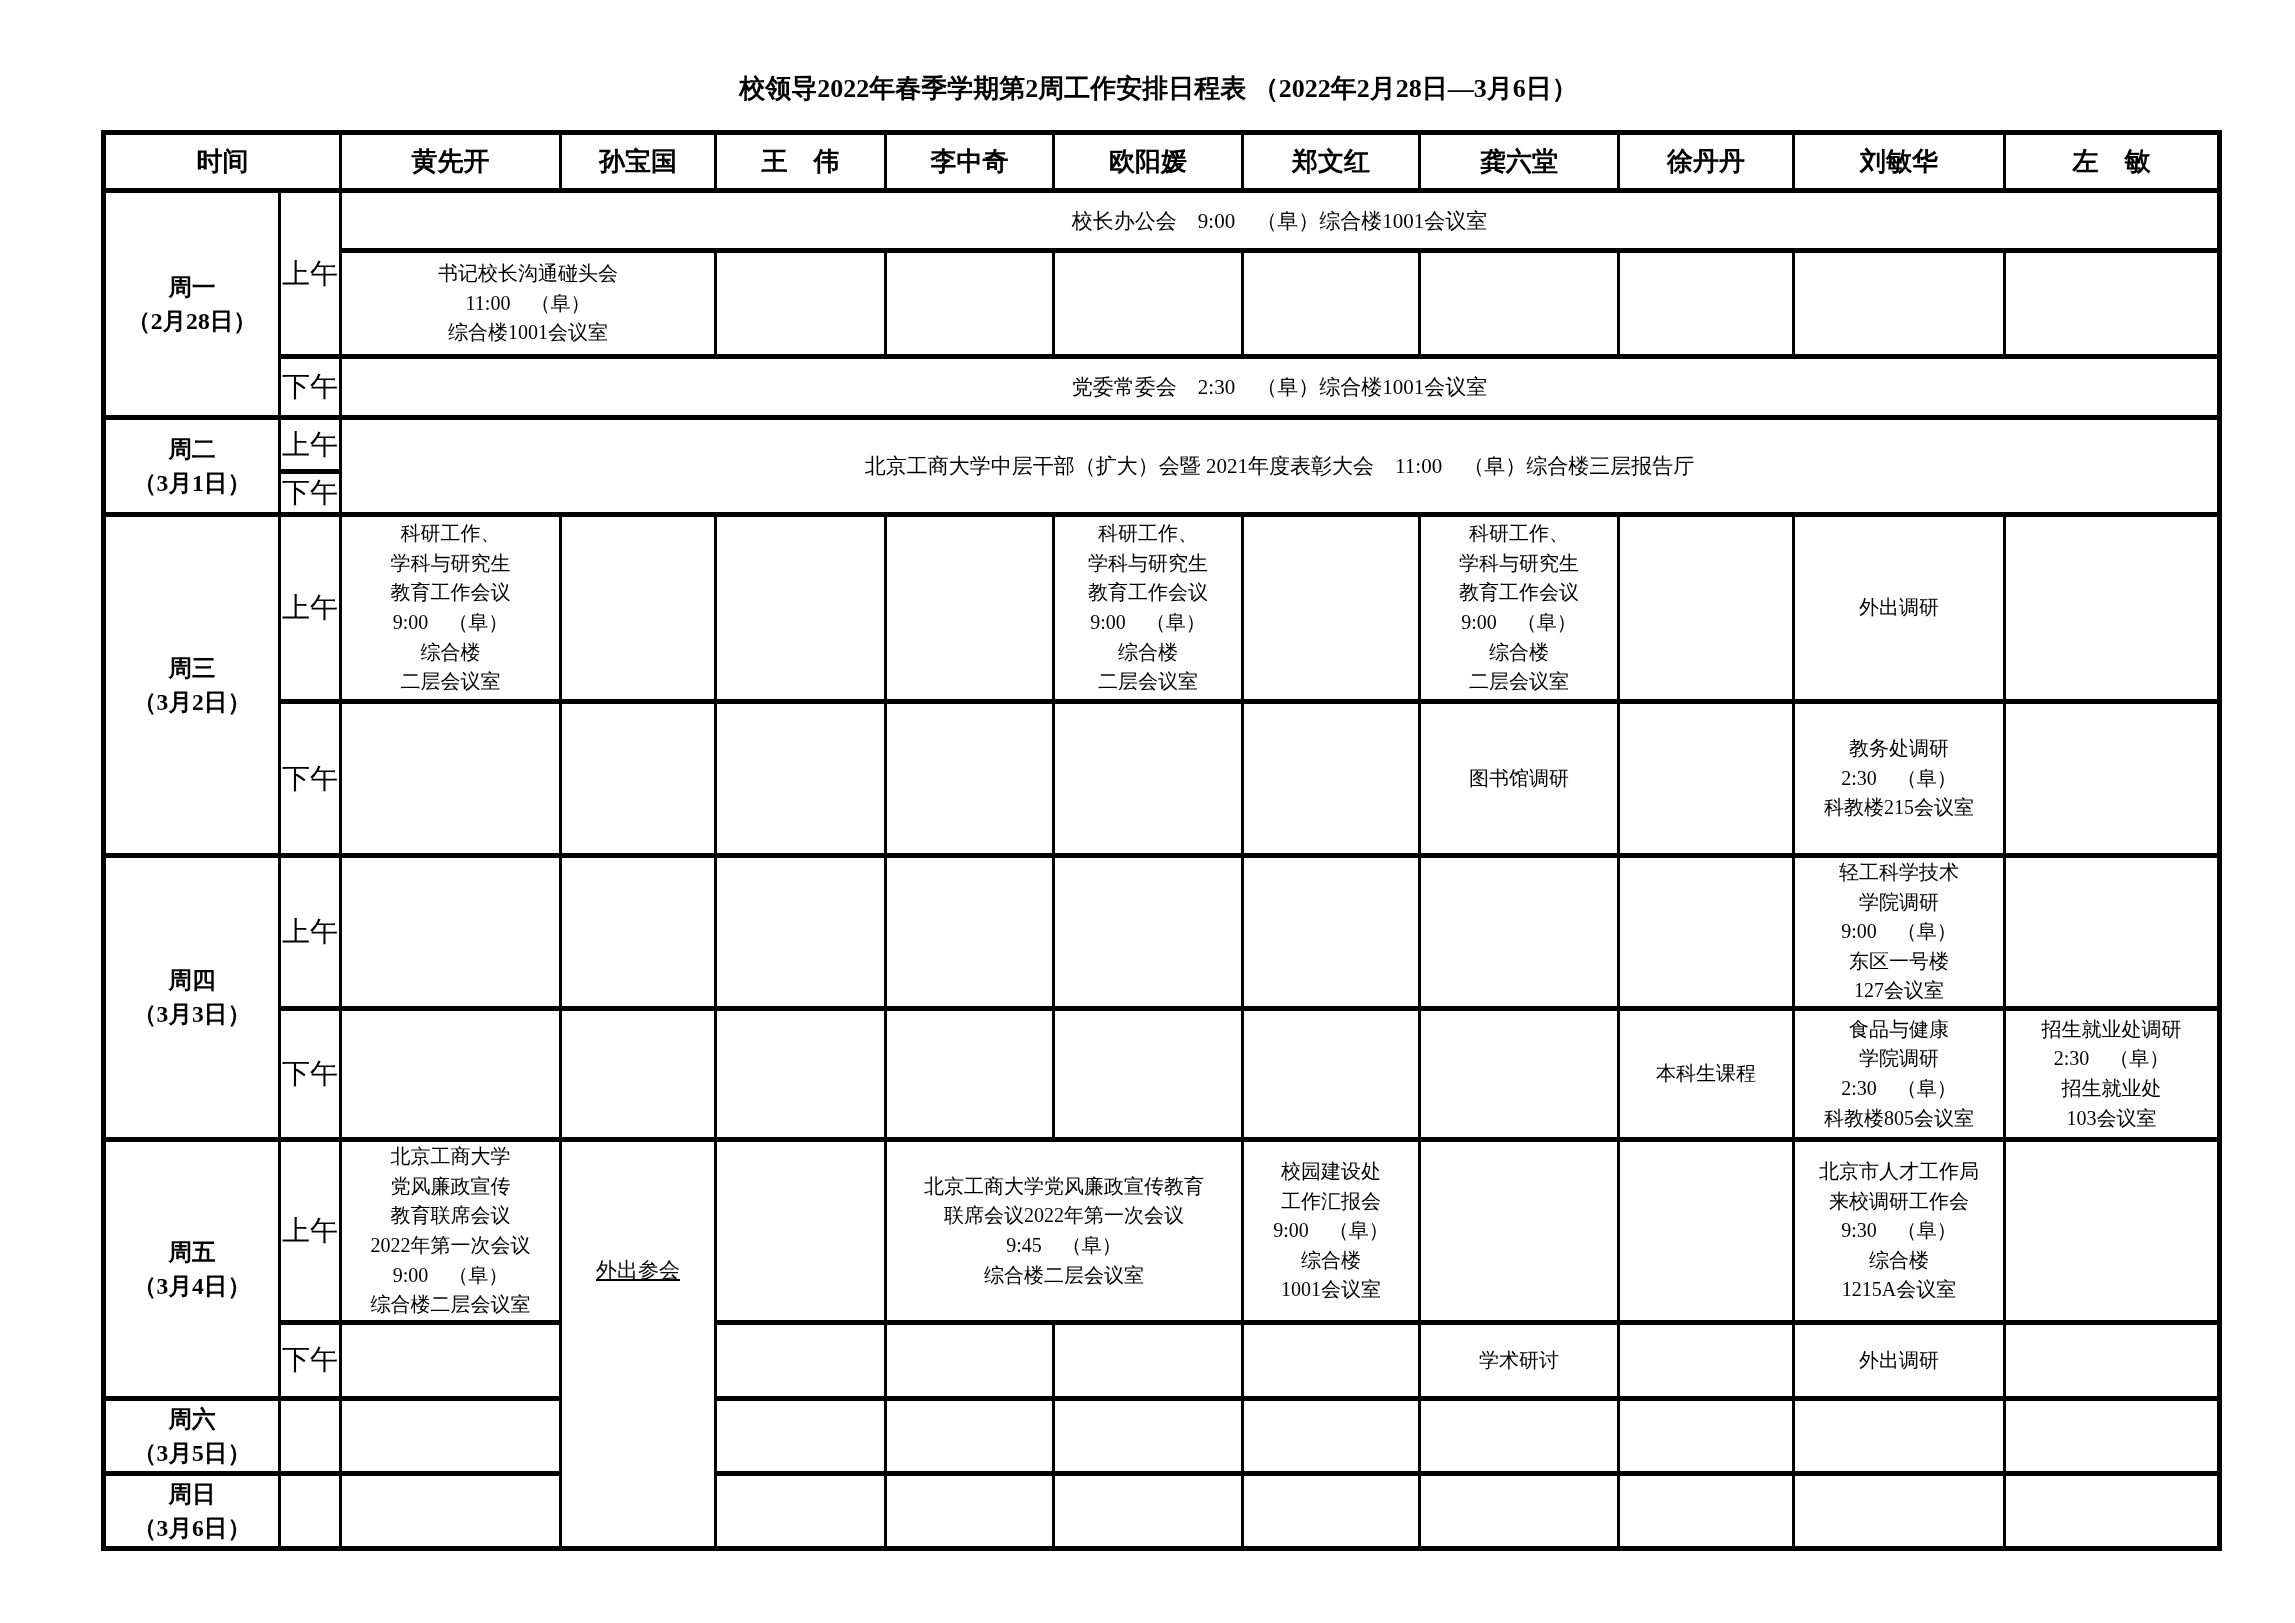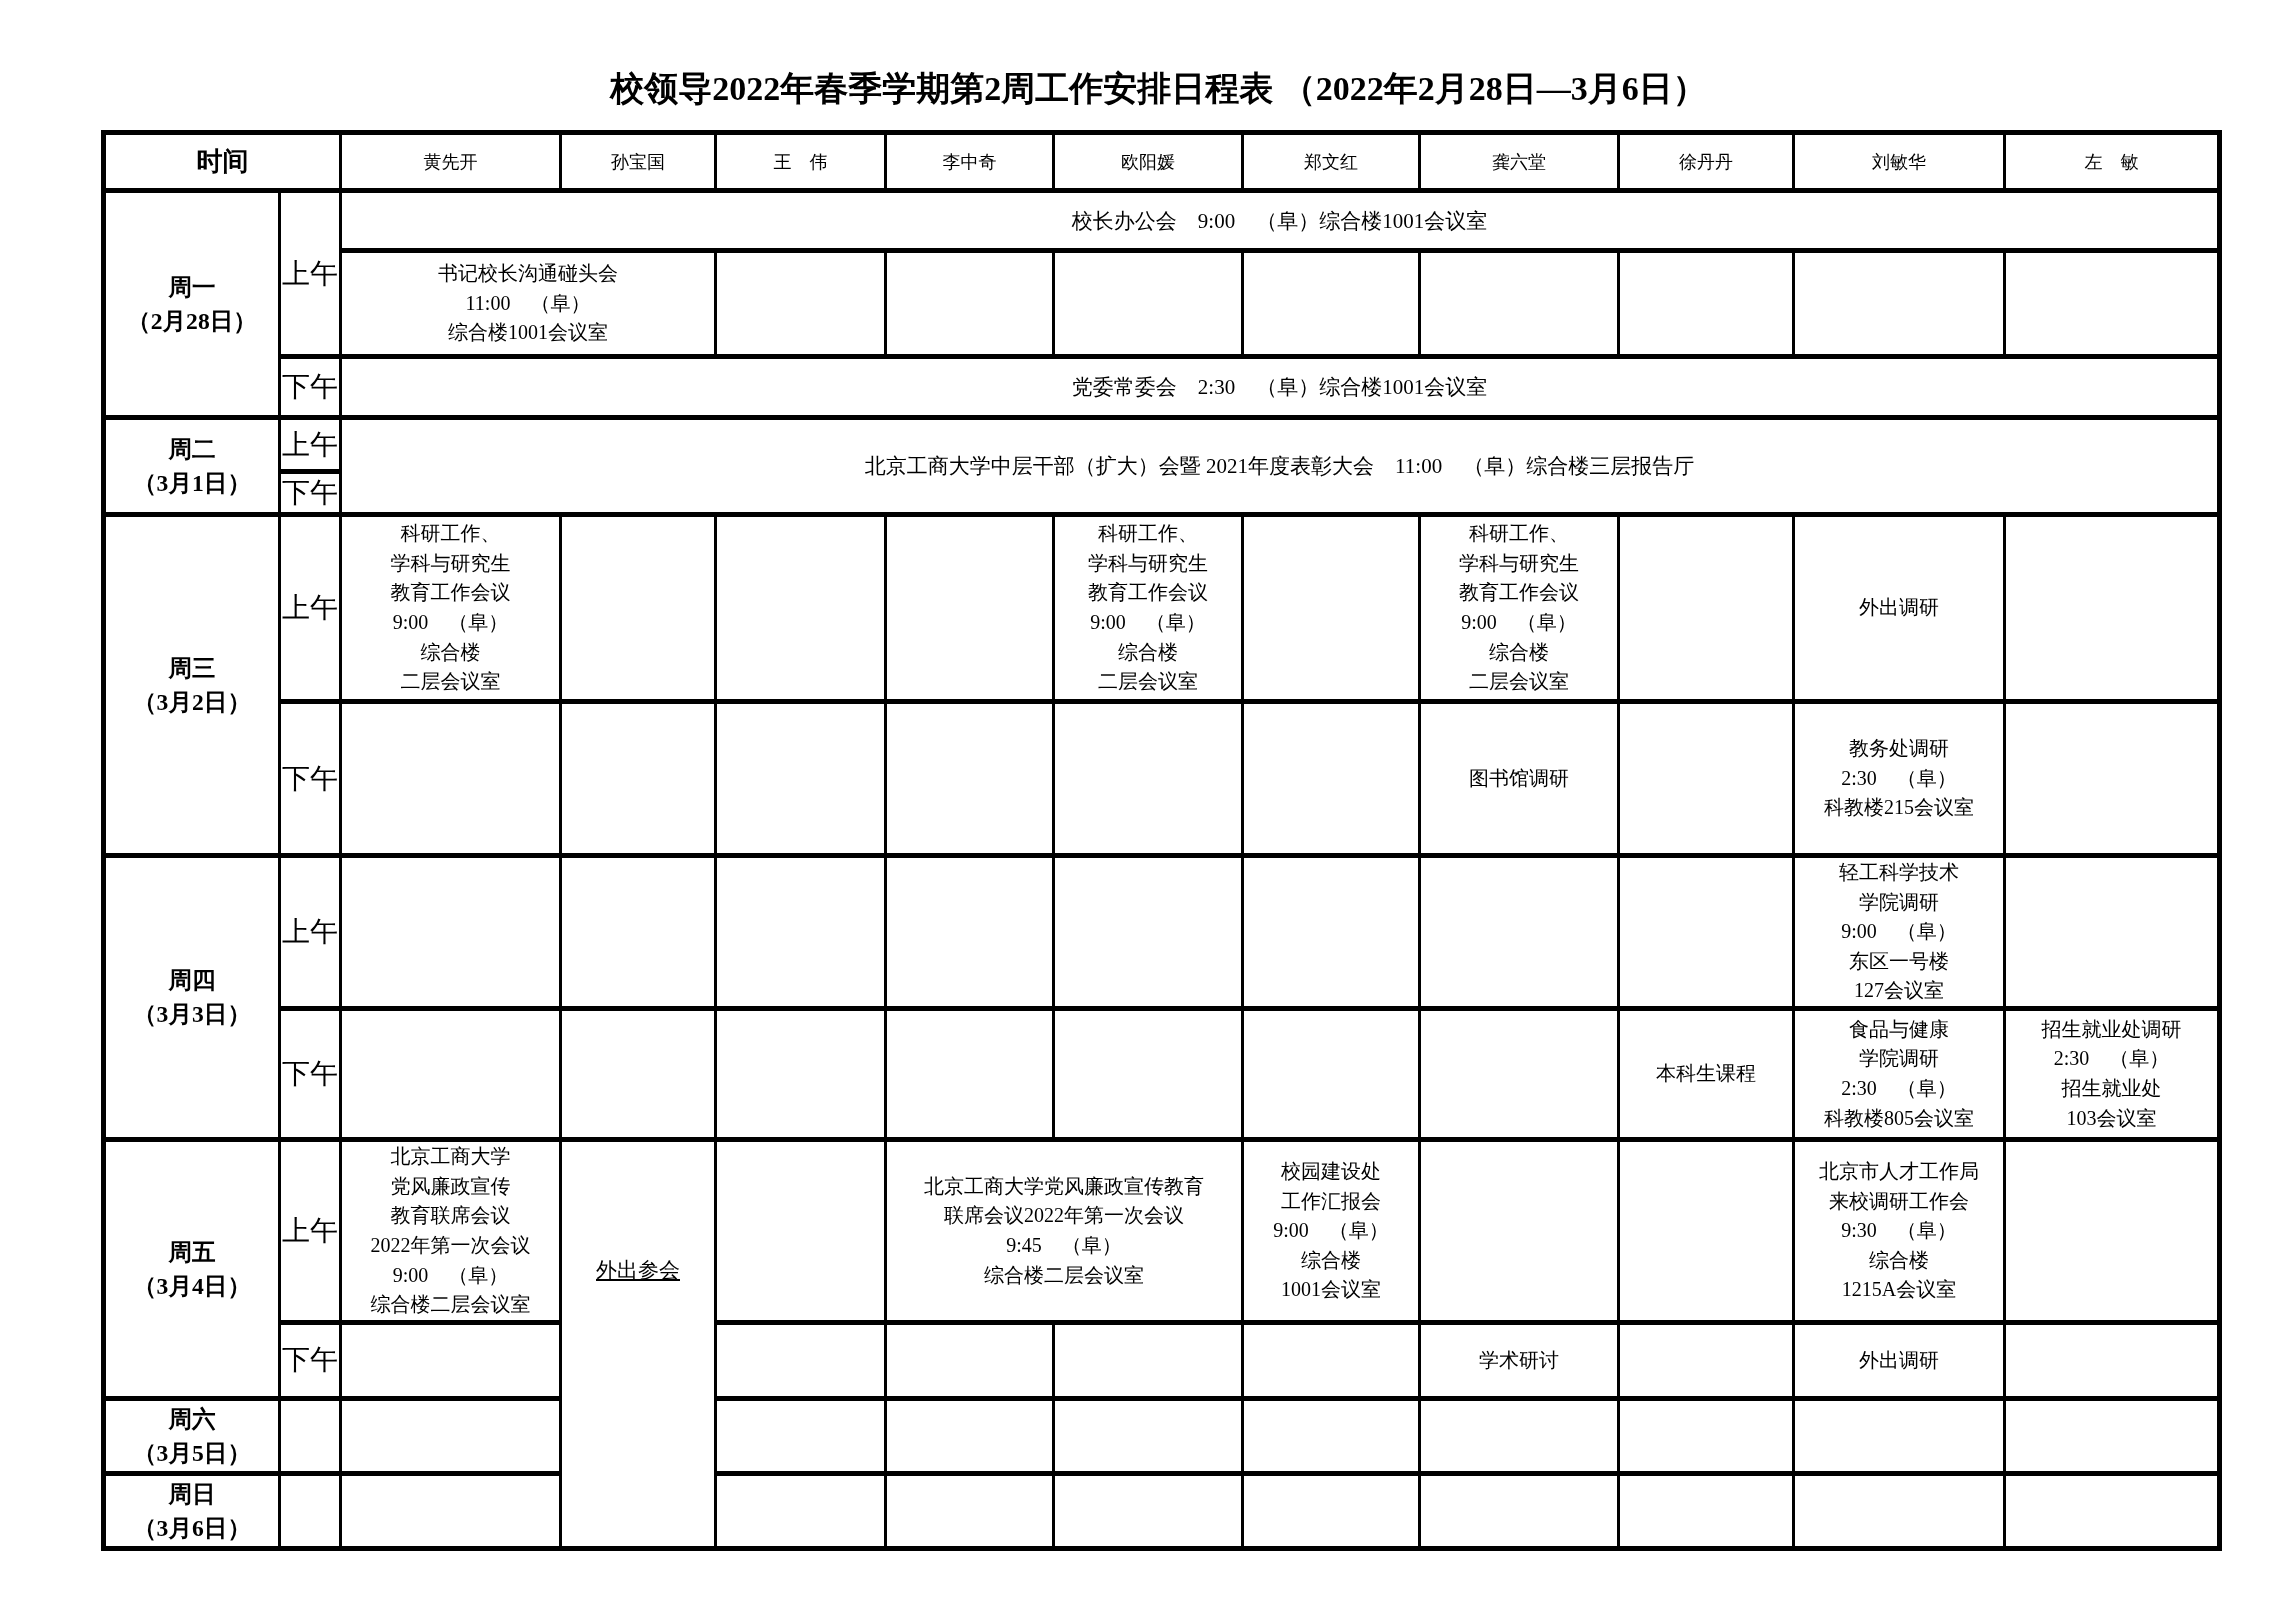--- a/index.html
+++ b/index.html
@@ -16,21 +16,21 @@
     color: #000;
   }
   .page-title {
     position: absolute;
     left: 101px;
     top: 68px;
     width: 2115px;
     text-align: center;
     font-family: "Liberation Serif", "DejaVu Serif", serif;
     font-weight: bold;
-    font-size: 34px;
+    font-size: 26px;
     line-height: 41px;
     white-space: nowrap;
   }
   .schedule-wrap {
     position: absolute;
     left: 101px;
     top: 130px;
   }
   table.schedule {
     border-collapse: collapse;
@@ -49,22 +49,22 @@
     vertical-align: middle;
     overflow: hidden;
   }
   th.time-head {
     font-family: "Liberation Sans", "DejaVu Sans", sans-serif;
     font-weight: bold;
     font-size: 26px;
   }
   th.leader {
     font-family: "Liberation Sans", "DejaVu Sans", sans-serif;
-    font-weight: normal;
-    font-size: 18px;
+    font-weight: bold;
+    font-size: 26px;
   }
   td.day {
     font-family: "Liberation Serif", "DejaVu Serif", serif;
     font-weight: bold;
     font-size: 23.6px;
     line-height: 1.45;
     white-space: pre-line;
   }
   td.ampm {
     font-size: 28px;

